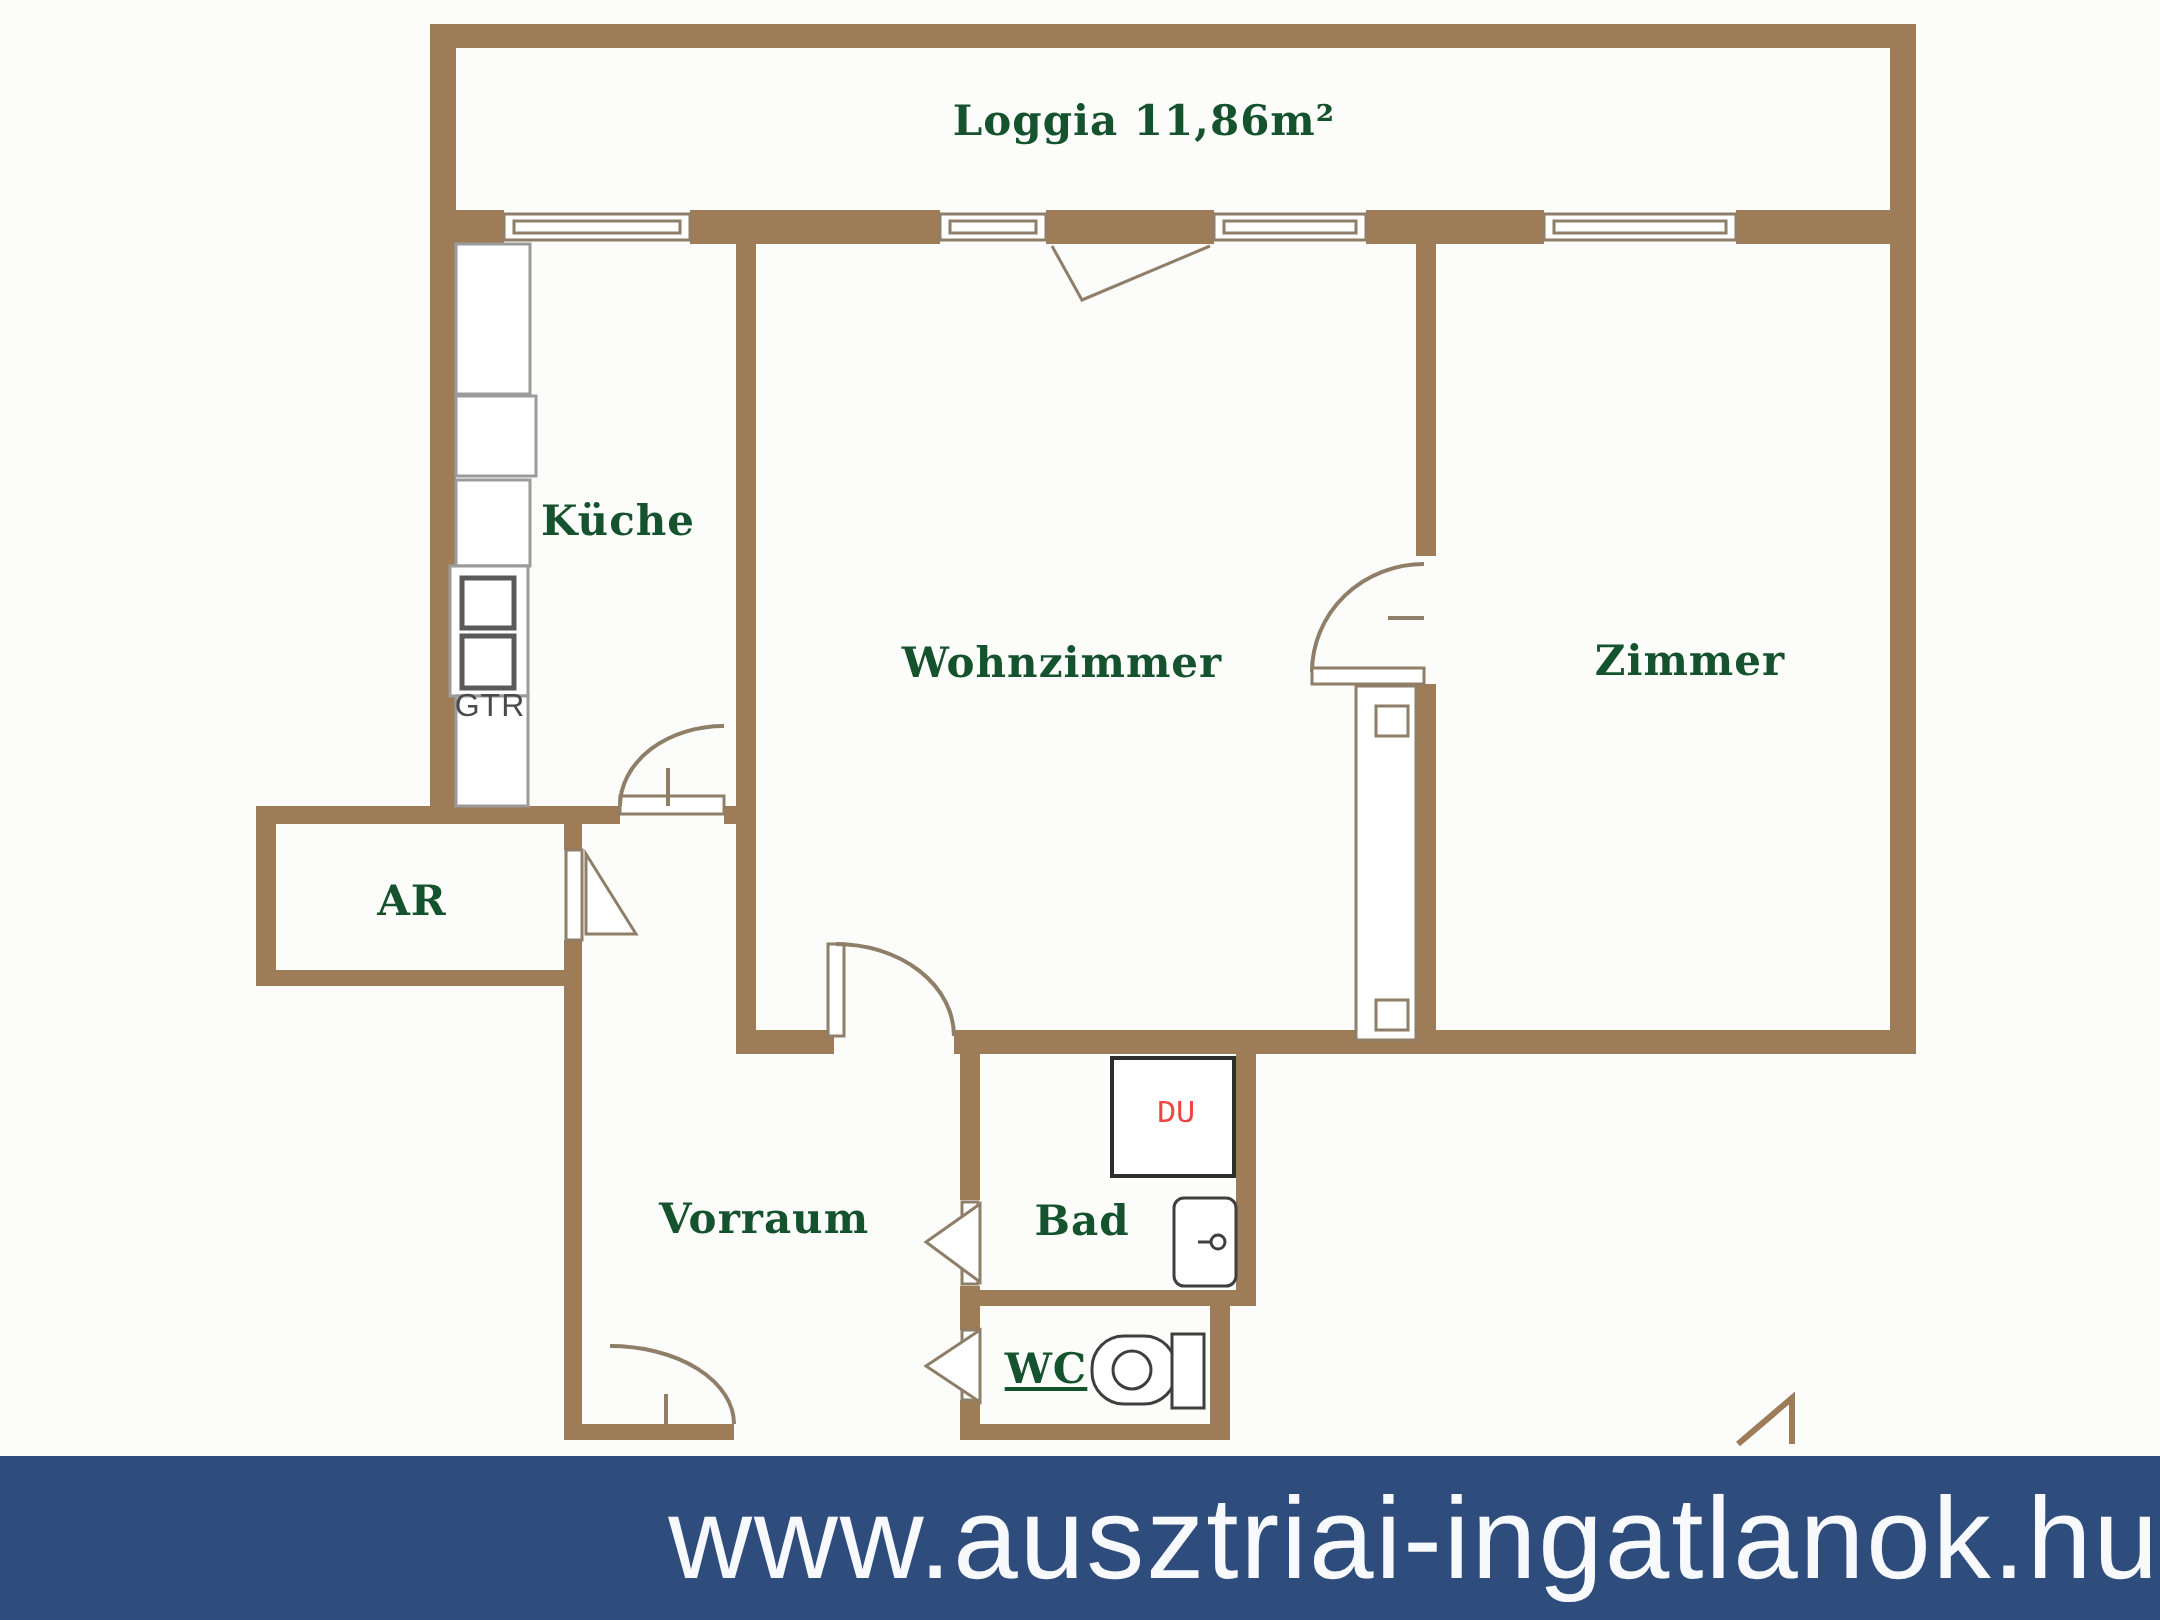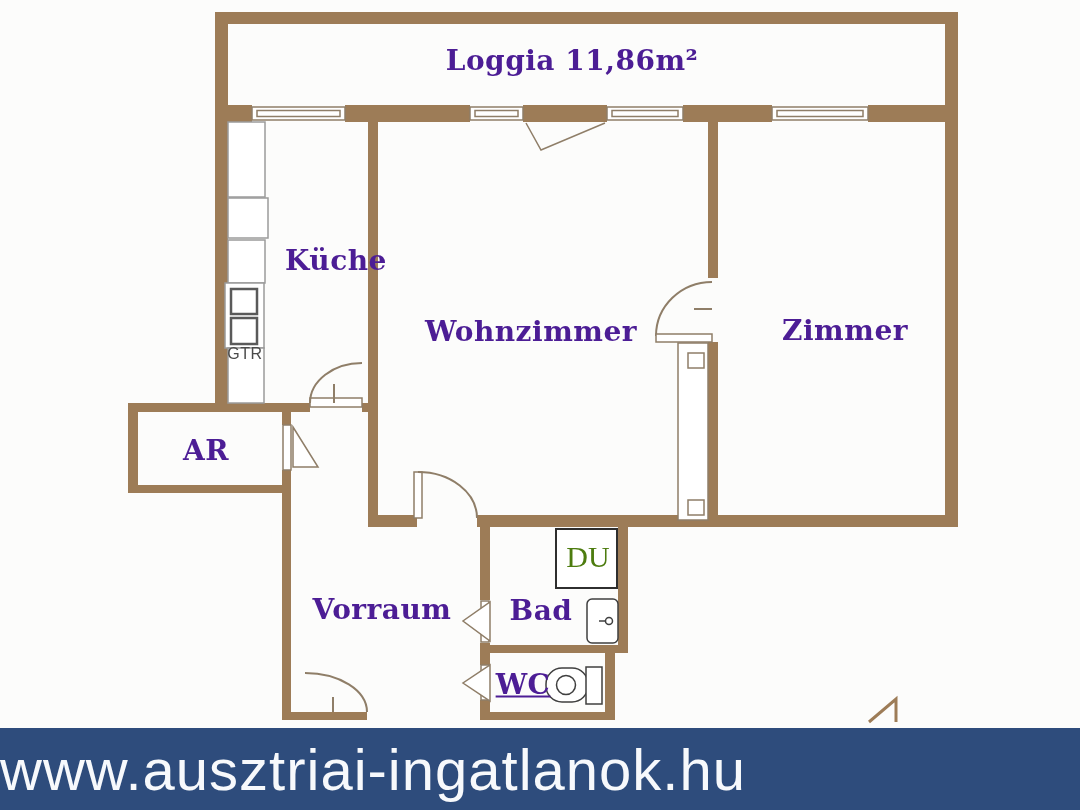--- a/index.html
+++ b/index.html
@@ -1,28 +1,28 @@
 <!DOCTYPE html>
 <html><head>
 <meta charset="utf-8">
 <style>
   html,body{margin:0;padding:0;}
   .page{position:relative;width:1080px;height:810px;background:#fcfcfb;overflow:hidden;
         font-family:"Liberation Sans",sans-serif;}
   .plan{position:absolute;left:0;top:0;width:1080px;height:728px;}
   .plan svg{position:absolute;left:0;top:0;}
   .room-label{position:absolute;transform:translate(-50%,-50%);
-      font-family:"DejaVu Serif",serif;font-weight:700;font-size:28px;
-      color:#4c1d95;white-space:nowrap;letter-spacing:.5px;}
+      font-family:"DejaVu Serif",serif;font-weight:700;font-size:21px;
+      color:#14532d;white-space:nowrap;letter-spacing:.5px;}
   .du-label{position:absolute;transform:translate(-50%,-50%);
-      font-family:Liberation Serif, serif;font-size:30px;color:#4d7c0f;}
+      font-family:Liberation Mono, monospace;font-size:16px;color:#ef4444;}
   .gtr-label{position:absolute;transform:translate(-50%,-50%);
       font-family:"Liberation Sans",sans-serif;font-size:16px;color:#4a4a4a;letter-spacing:.5px;}
   .banner{position:absolute;left:0;top:728px;width:1080px;height:82px;background:#2e4c7c;
-      display:flex;align-items:center;justify-content:flex-start;}
+      display:flex;align-items:center;justify-content:flex-end;}
   .banner-text{font-family:"Liberation Sans",sans-serif;font-size:58px;color:#f7f9fc;
       letter-spacing:1px;white-space:nowrap;}
 </style>
 </head>
 <body>
 
 <div class="page">
 
   <div class="plan">
     <svg width="1080" height="728" viewBox="0 0 1080 728">
@@ -151,21 +151,21 @@
           <rect x="546" y="668" width="42" height="34" rx="16"></rect>
           <circle cx="566" cy="685" r="9.5"></circle>
           <circle cx="592" cy="674" r="2.5"></circle>
           <circle cx="592" cy="696" r="2.5"></circle>
           <rect x="586" y="667" width="16" height="37"></rect>
         </g>
       </g>
     </svg>
 
     <div class="room-label" style="left:572px;top:60px;">Loggia 11,86m²</div>
-    <div class="room-label" style="left:336px;top:260px;">Küche</div>
+    <div class="room-label" style="left:309px;top:260px;">Küche</div>
     <div class="room-label" style="left:845px;top:330px;">Zimmer</div>
     <div class="room-label" style="left:531px;top:331px;">Wohnzimmer</div>
     <div class="room-label" style="left:206px;top:450px;">AR</div>
     <div class="room-label" style="left:382px;top:609px;text-align:right;">Vorraum</div>
     <div class="room-label" style="left:541px;top:610px;">Bad</div>
     <div class="room-label" style="left:523px;top:684px;text-decoration:underline;">WC</div>
 
     <div class="du-label" style="left:588px;top:557px;">DU</div>
     <div class="gtr-label" style="left:245px;top:354px;">GTR</div>
   </div>

